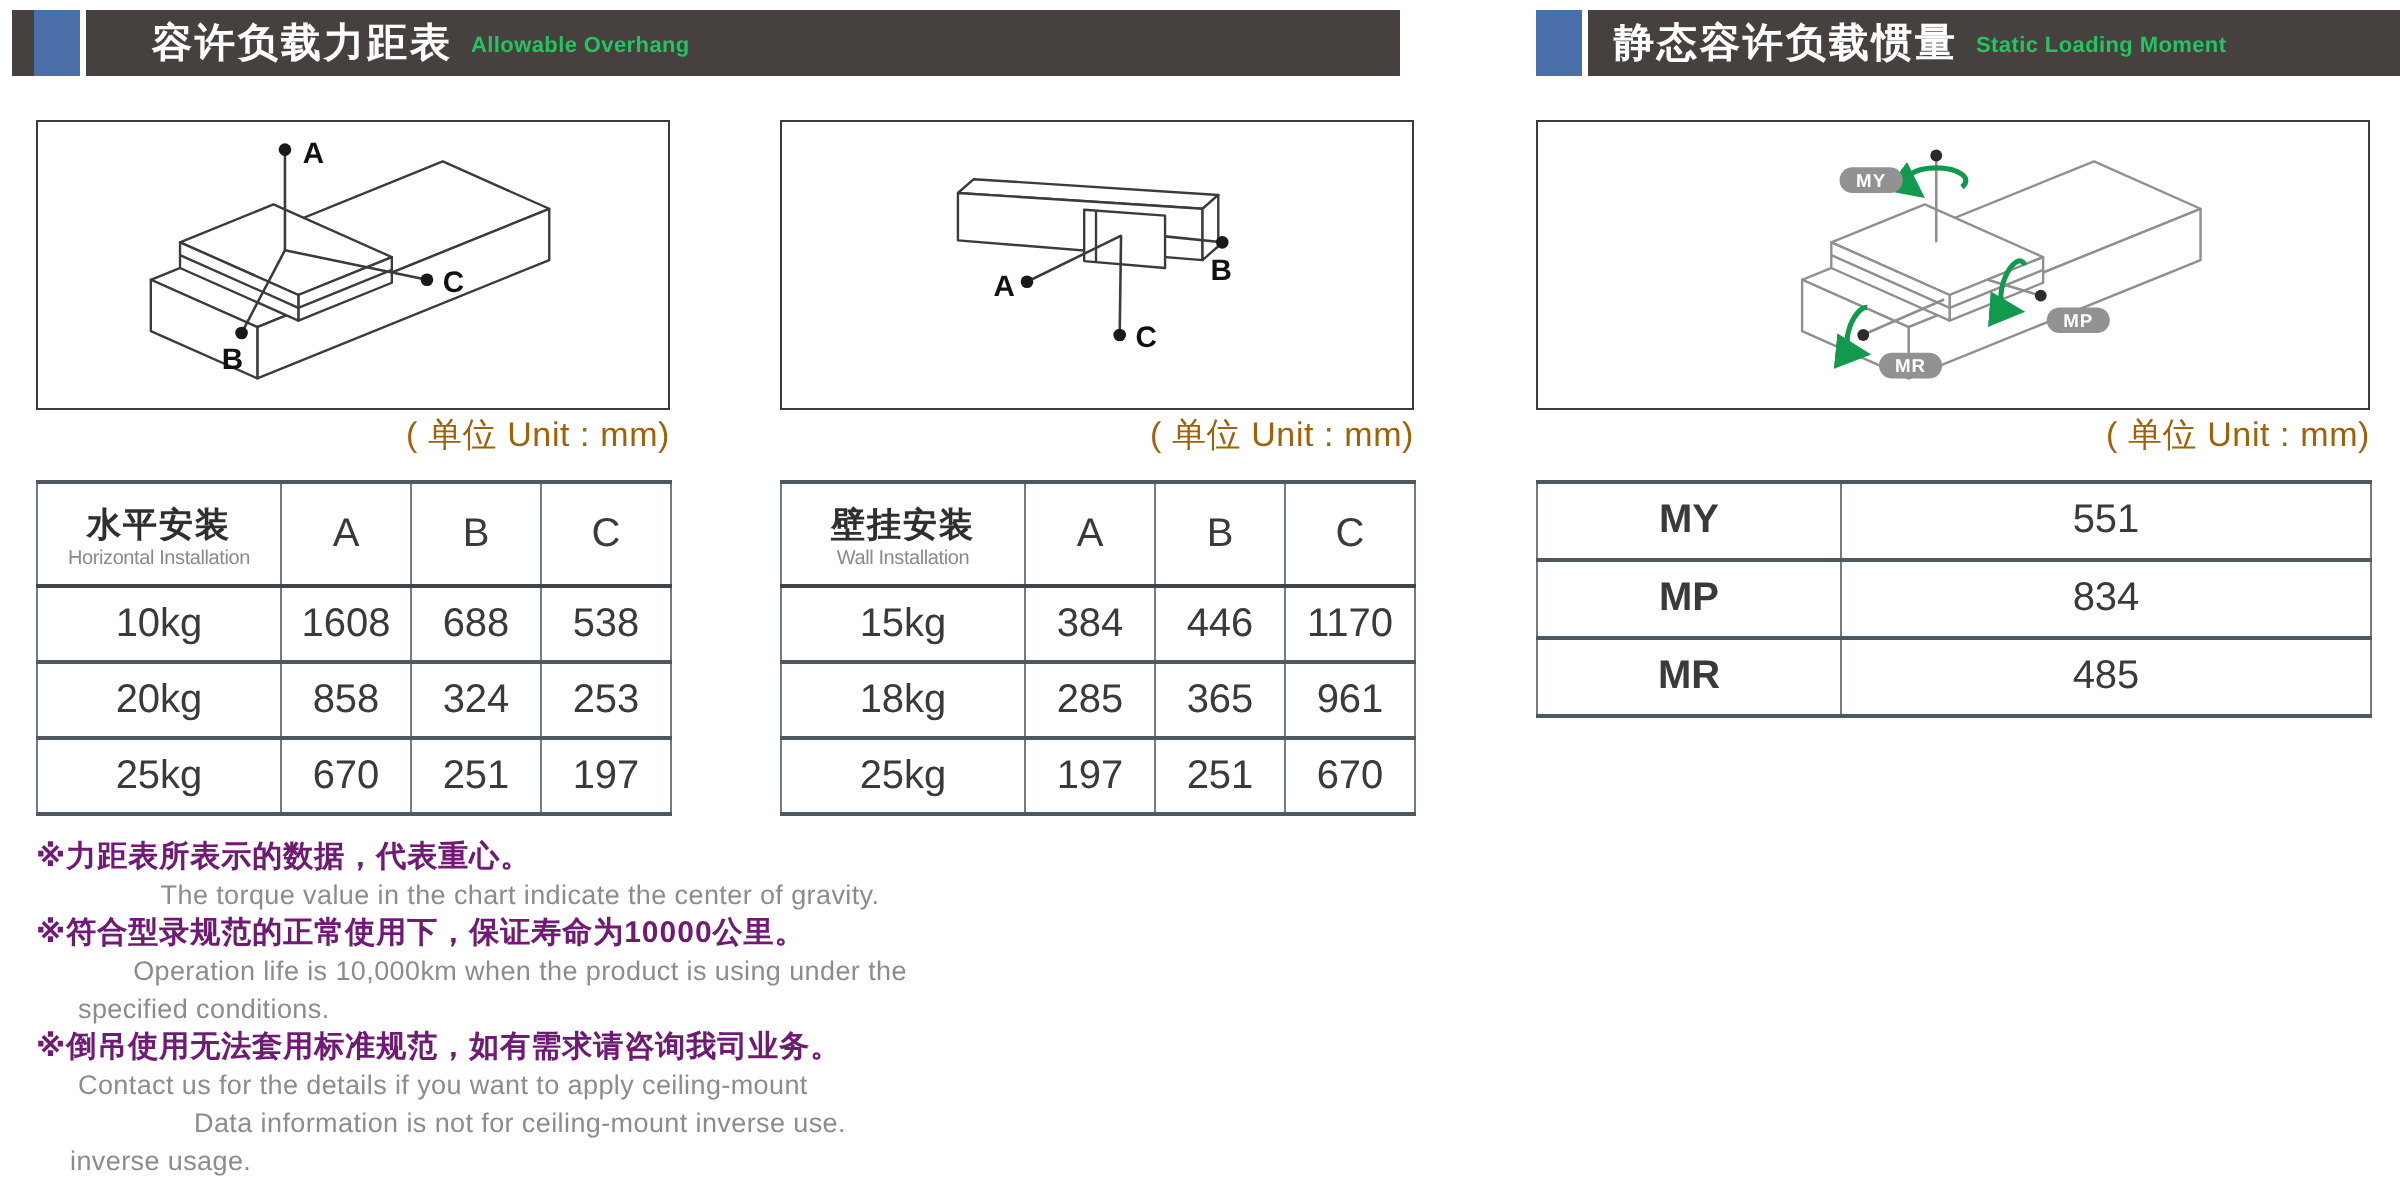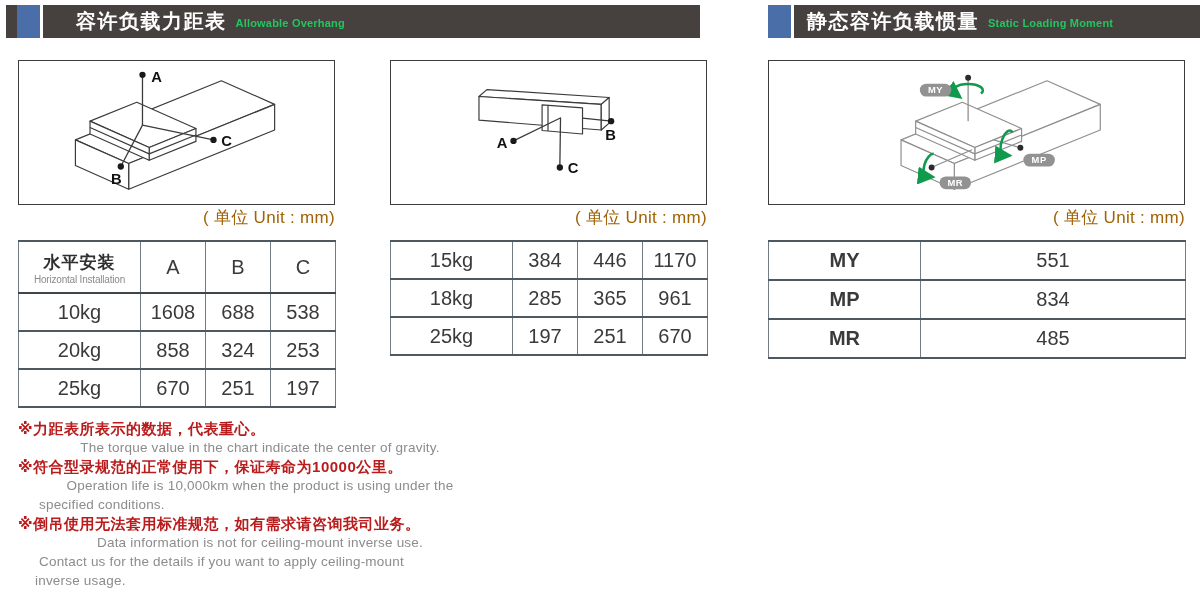--- a/index.html
+++ b/index.html
@@ -57,21 +57,21 @@
   tr.row  td { height:38px; }
   #tbl3 tr.row td { height:39px; }
   .hdr-zh { display:block; font-size:17px; font-weight:bold; color:#2f2f2f; letter-spacing:1px; line-height:20px; margin-top:4px; }
   .hdr-en { display:block; font-size:10px; color:#8a8a8a; line-height:13px; letter-spacing:-0.2px; }
   .col-letter { font-size:20px; color:#3a3a3a; }
   td.load { font-size:19px; font-weight:500; }
   td.mlabel { font-size:20px; font-weight:600; color:#2f2f2f; }
 
   
   .notes { position:absolute; left:18px; top:419px; width:470px; }
-  .note-zh { font-size:15px; font-weight:bold; color:#b91c1c; line-height:19px; letter-spacing:0.5px; }
+  .note-zh { font-size:15px; font-weight:bold; color:#701a75; line-height:19px; letter-spacing:0.5px; }
   .note-en { font-size:13.5px; color:#8c8c8c; line-height:19px; letter-spacing:0.2px; }
   .ind1  { margin-left:14px;text-align:center; }
   .ind1b { margin-left:17px; }
   .ind2  { margin-left:21px; }
 </style>
 </head>
 <body>
 
 <div class="page">
 
@@ -228,20 +228,29 @@
 
   <div class="tbl-wrap" id="tbl2">
     <table class="spec">
       <colgroup>
           <col style="width:122px">
           <col style="width:65px">
           <col style="width:65px">
           <col style="width:65px">
         </colgroup>
       <tbody>
+          <tr class="head">
+        <td class="blue">
+          <span class="hdr-zh">壁挂安装</span>
+          <span class="hdr-en">Wall Installation</span>
+        </td>
+        <td class="blue col-letter">A</td>
+        <td class="blue col-letter">B</td>
+        <td class="blue col-letter">C</td>
+      </tr>
       <tr class="row">
         <td class="blue load">15kg</td>
         <td>384</td>
         <td>446</td>
         <td>1170</td>
       </tr>
       <tr class="row">
         <td class="blue load">18kg</td>
         <td>285</td>
         <td>365</td>
@@ -280,18 +289,18 @@
       </table>
   </div>
 
   <div class="notes">
     <div class="note-zh">※力距表所表示的数据，代表重心。</div>
     <div class="note-en ind1">The torque value in the chart indicate the center of gravity.</div>
     <div class="note-zh">※符合型录规范的正常使用下，保证寿命为10000公里。</div>
     <div class="note-en ind1">Operation life is 10,000km when the product is using under the</div>
     <div class="note-en ind2">specified conditions.</div>
     <div class="note-zh">※倒吊使用无法套用标准规范，如有需求请咨询我司业务。</div>
+    <div class="note-en ind2">Contact us for the details if you want to apply ceiling-mount</div>
     <div class="note-en ind1">Data information is not for ceiling-mount inverse use.</div>
-    <div class="note-en ind2">Contact us for the details if you want to apply ceiling-mount</div>
     <div class="note-en ind1b">inverse usage.</div>
   </div>
 
 </div>
 
 </body></html>

